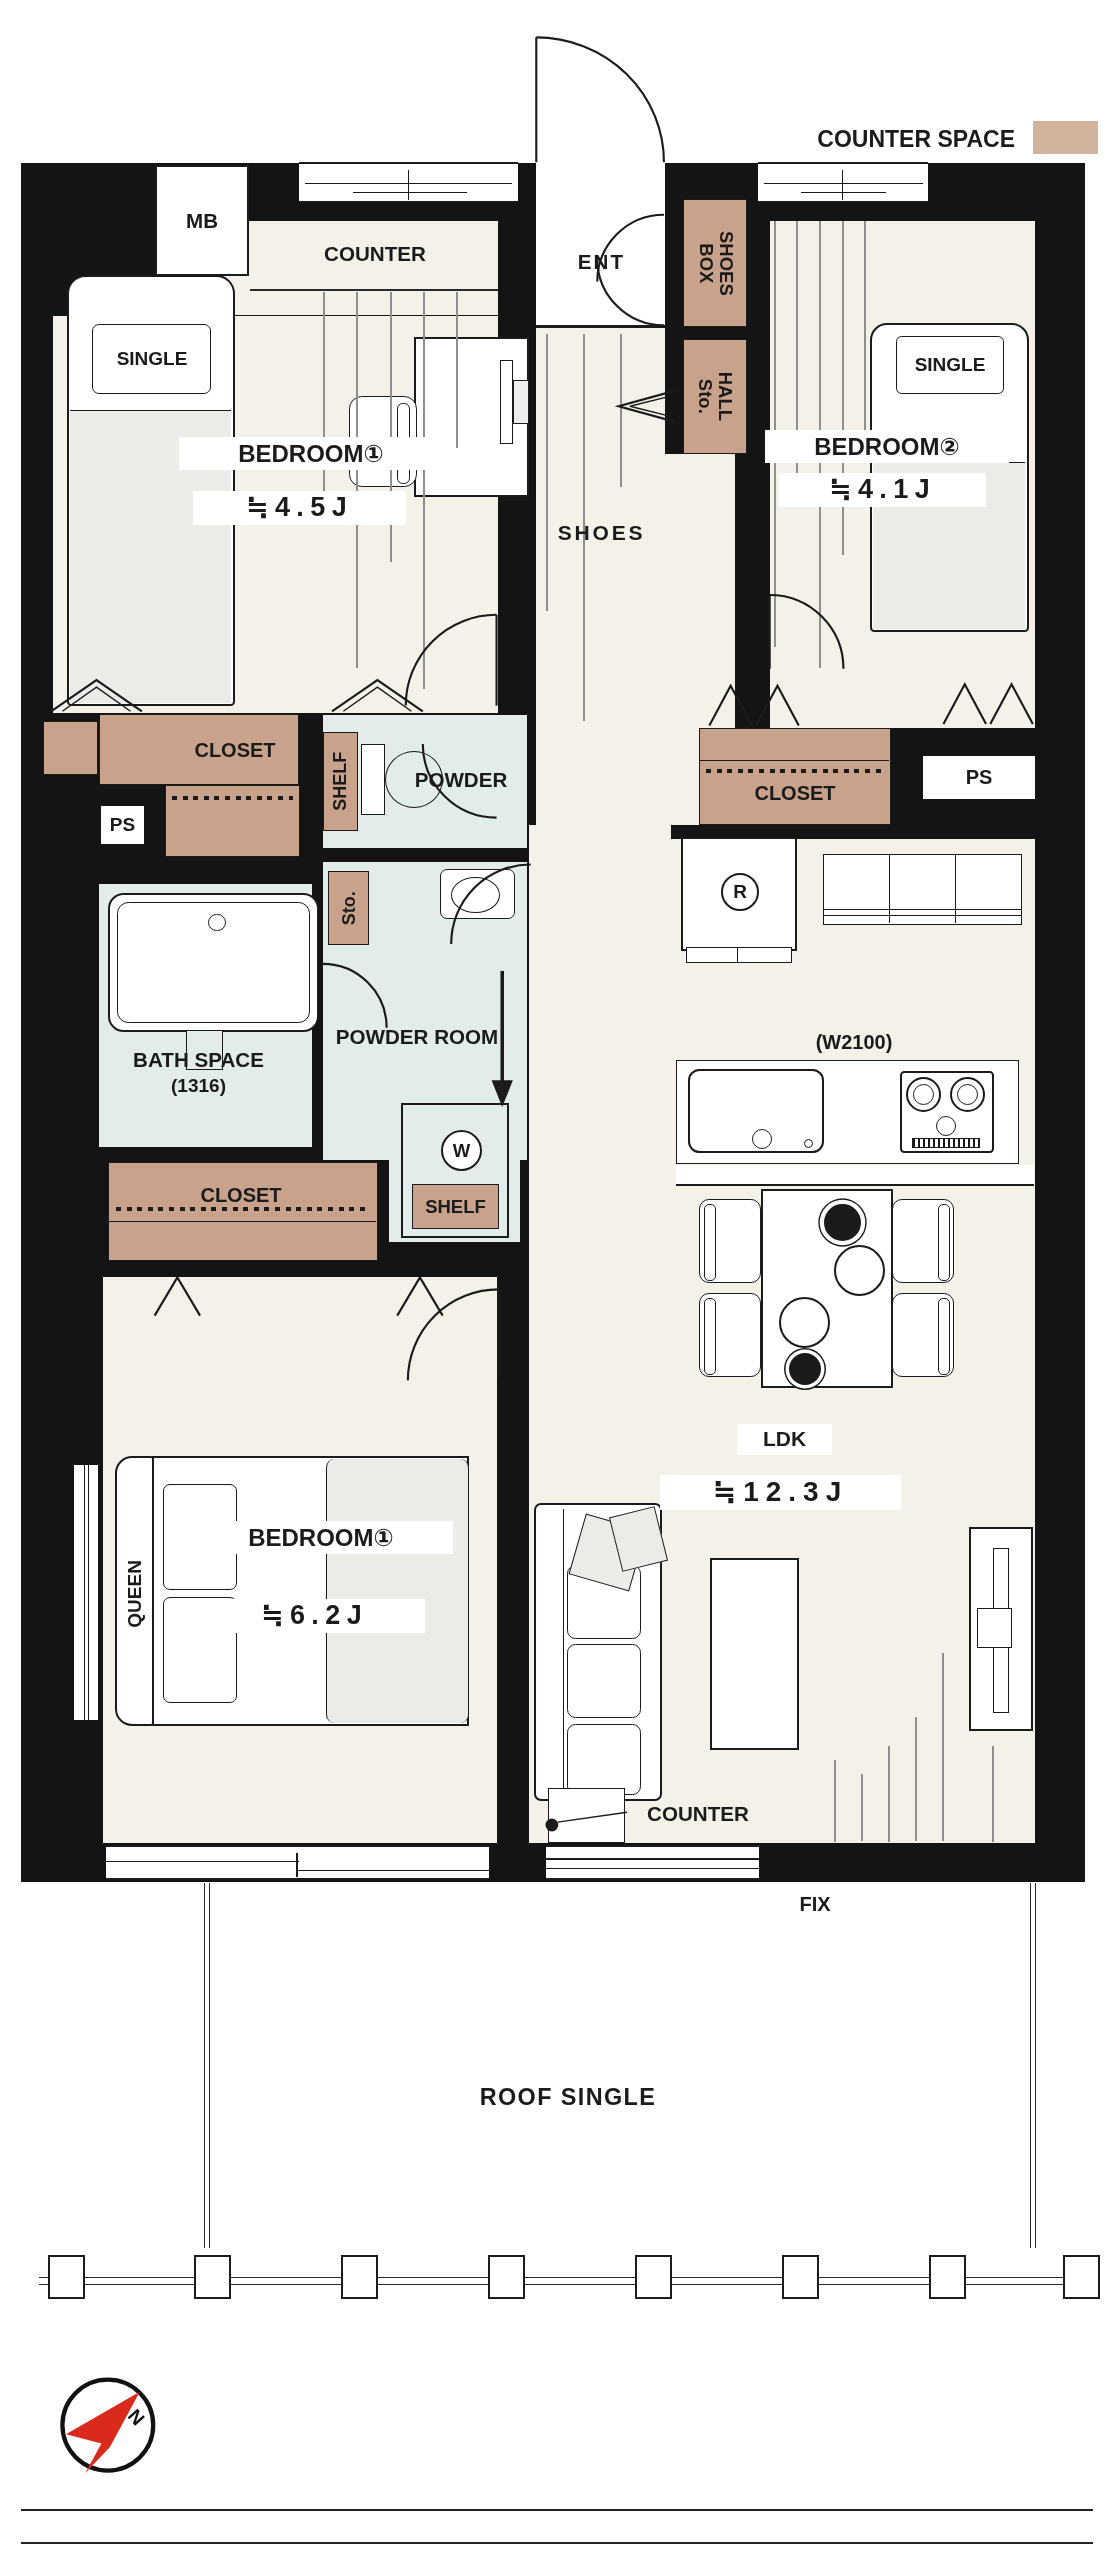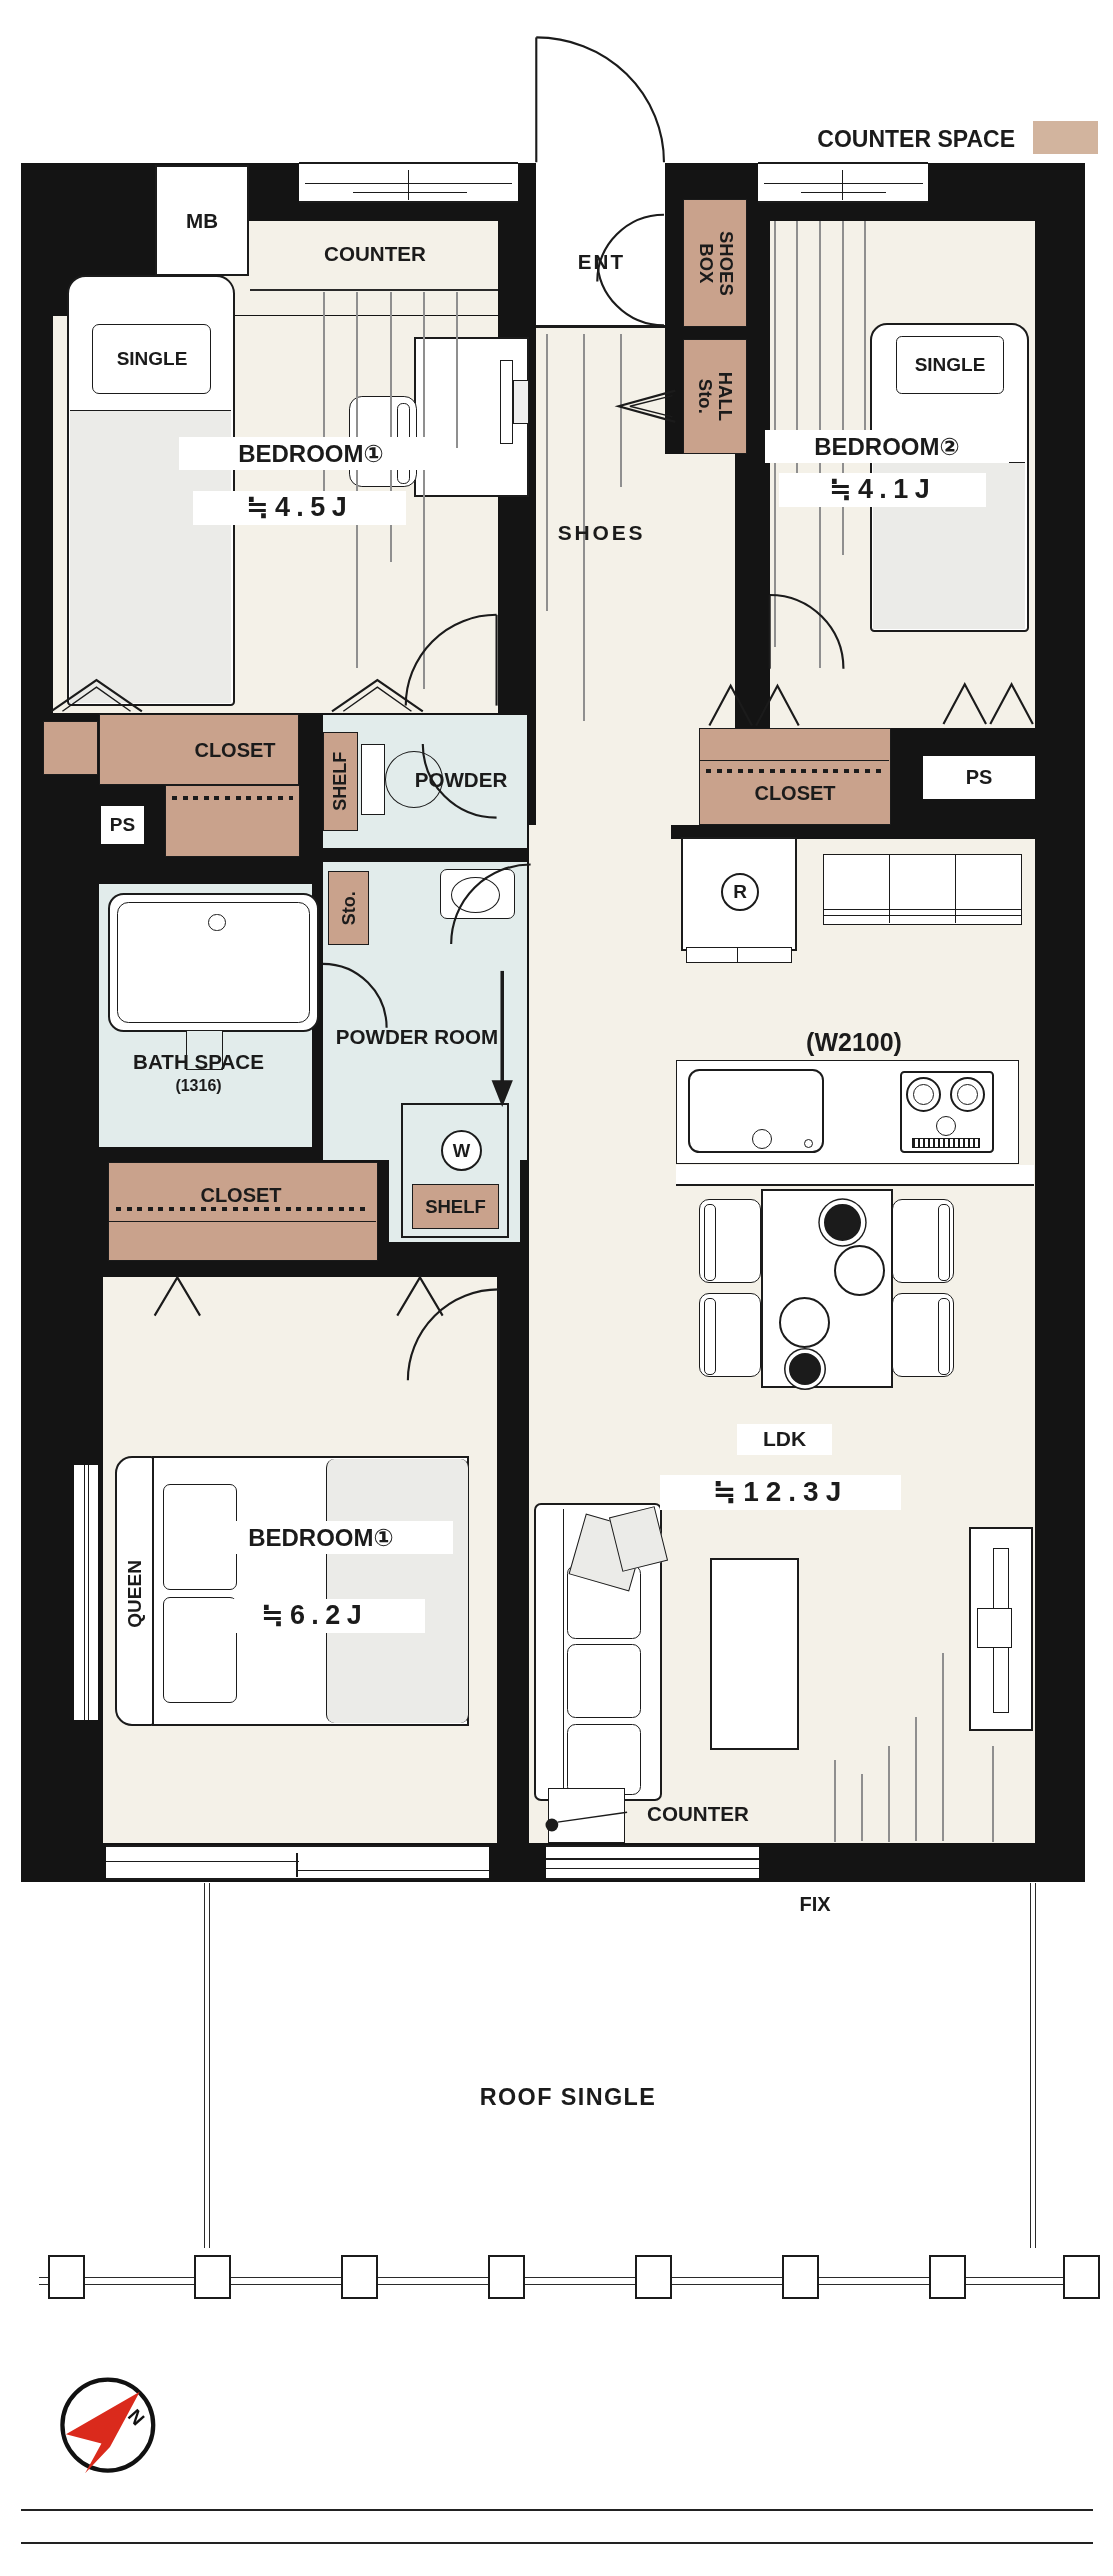--- a/index.html
+++ b/index.html
@@ -349,26 +349,26 @@
   </div>
   <div class="abs lbl" style="left:150px;top:738px;width:170px;height:25.5px;font-size:20px">
     <span>CLOSET</span>
   </div>
   <div class="abs lbl" style="left:383px;top:766px;width:156px;height:27px;font-size:20.6px">
     <span>POWDER</span>
   </div>
   <div class="abs lbl" style="left:710px;top:781px;width:170px;height:25.5px;font-size:20px">
     <span>CLOSET</span>
   </div>
-  <div class="abs lbl" style="left:786px;top:1030px;width:136px;height:25.5px;font-size:25px">
+  <div class="abs lbl" style="left:786px;top:1030px;width:136px;height:25.5px;font-size:20px">
     <span>(W2100)</span>
   </div>
   <div class="abs lbl" style="left:105px;top:1043px;width:187px;height:60px;font-size:20.6px;flex-direction:column;line-height:1.3">
     <span>BATH SPACE</span>
-    <span style="font-size:16px">(1316)</span>
+    <span style="font-size:19px">(1316)</span>
   </div>
   <div class="abs lbl wrap" style="left:332px;top:1006px;width:170px;height:62px;font-size:20.6px;white-space:normal;line-height:1.35">
     <span>POWDER ROOM</span>
   </div>
   <div class="abs lbl" style="left:156px;top:1182px;width:170px;height:27px;font-size:20px">
     <span>CLOSET</span>
   </div>
   <div class="abs lbl" style="left:112px;top:1544px;width:45px;height:99px;font-size:19px">
     <span style="transform:rotate(-90deg)">QUEEN</span>
   </div>

